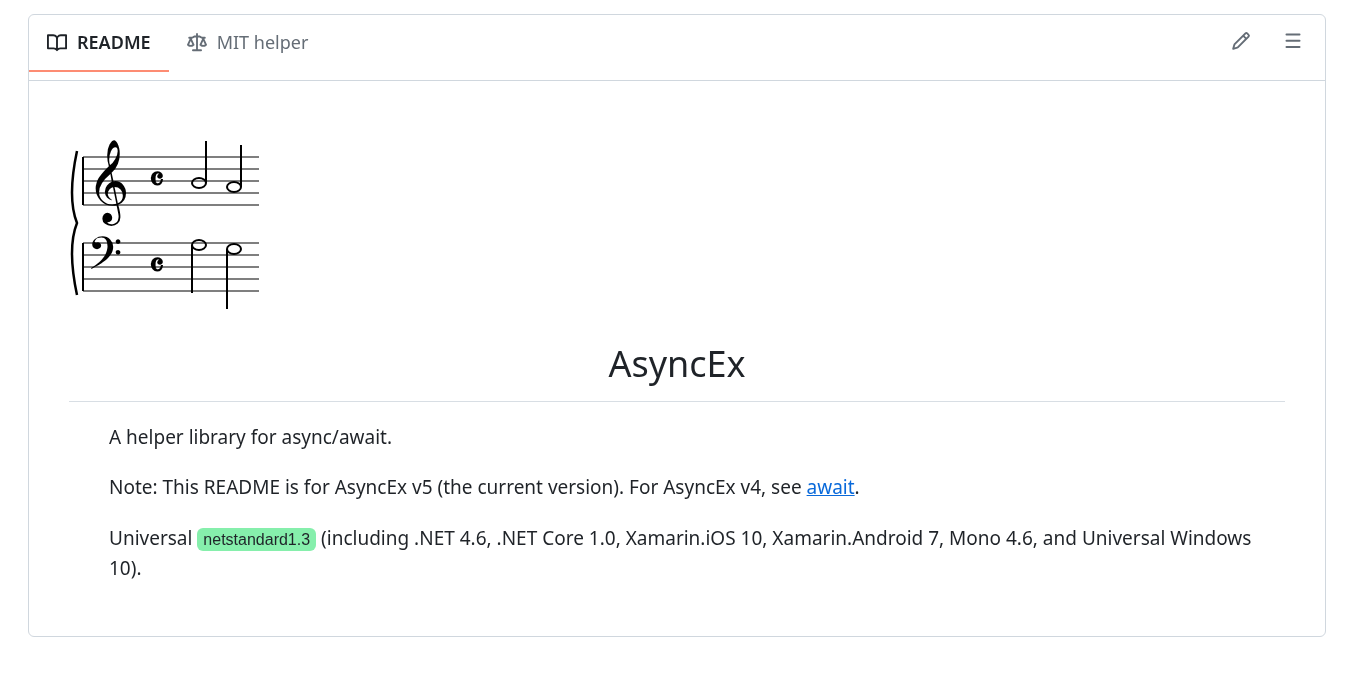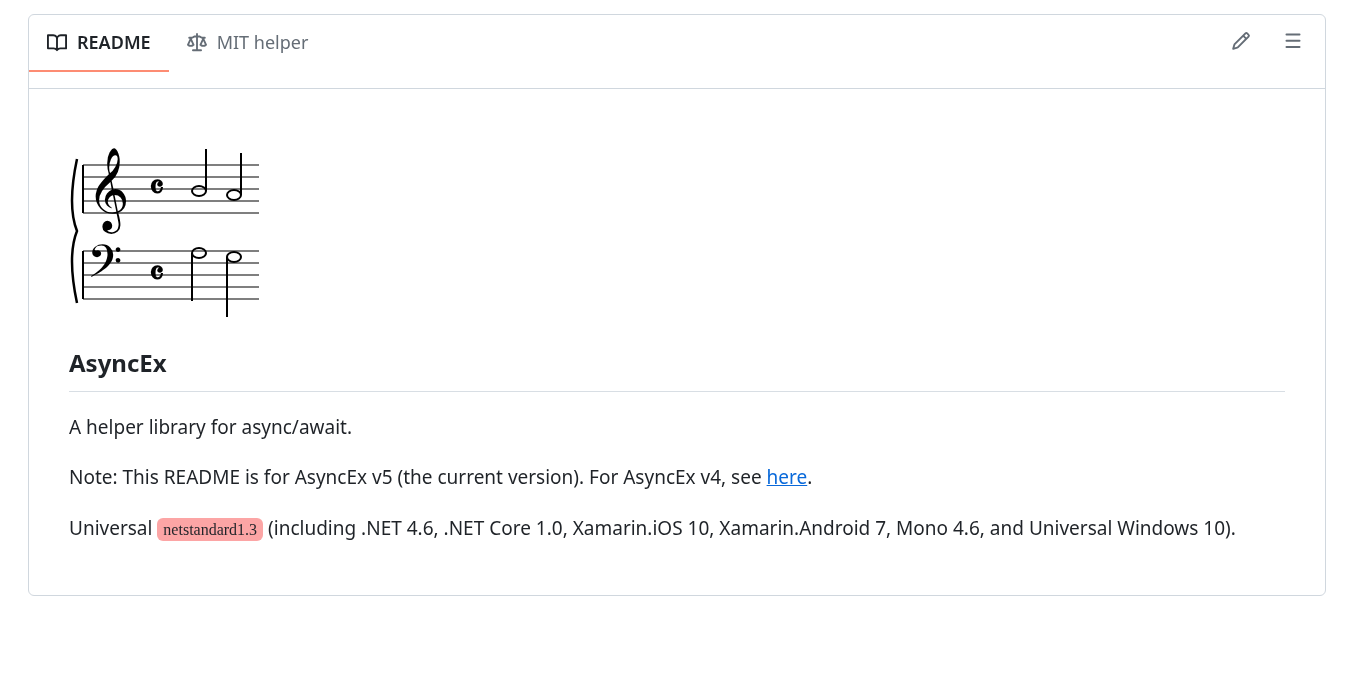--- a/index.html
+++ b/index.html
@@ -18,21 +18,21 @@
       border: 1px solid #d0d7de;
       border-radius: 6px;
       margin: 14px 28px;
       background: #ffffff;
     }
     .tab-header {
       display: flex;
       align-items: center;
       justify-content: space-between;
       border-bottom: 1px solid #d0d7de;
-      padding: 0 16px 16px 0;
+      padding: 0 16px 8px 0;
     }
     .tabs {
       display: flex;
       align-items: center;
     }
     .tab-item {
       display: flex;
       align-items: center;
       padding: 14px 18px;
       font-size: 18px;
@@ -58,41 +58,43 @@
       color: #656d76;
       padding: 6px;
     }
     .content {
       padding: 32px 40px;
     }
     .logo-image {
       margin-bottom: 24px;
     }
     .heading-title {
-      font-size: 24px;
-      font-weight: 700;
+      font-size: 36px;
+      font-weight: 400;
       padding-bottom: 10px;
       border-bottom: 1px solid #d8dee4;
       margin-bottom: 20px;
       margin-top: 24px;
+      text-align: center;
     }
     .paragraph {
       font-size: 19px;
       margin-bottom: 20px;
       line-height: 1.6;
       color: #1f2328;
+      margin-left: 40px;
     }
     .inline-link {
       color: #0969da;
       text-decoration: underline;
       cursor: pointer;
     }
     .inline-code {
-      font-family: Liberation Serif, serif;
-      background: #fca5a5;
+      font-family: Liberation Sans, sans-serif;
+      background: #86efac;
       padding: 3px 6px;
       border-radius: 6px;
       font-size: 16px;
     }
     
     .music-svg {
       display: block;
     }
   </style>
 </head>
@@ -168,20 +170,20 @@
         <ellipse cx="165" cy="136" rx="7" ry="5" fill="none" stroke="#000" stroke-width="2"></ellipse>
         <line x1="158" y1="136" x2="158" y2="196" stroke="#000" stroke-width="2"></line>
       </svg>
     </div>
 
     <h1 class="heading-title">AsyncEx</h1>
 
     <p class="paragraph">A helper library for async/await.</p>
 
     <p class="paragraph">
-      <span>Note: This README is for AsyncEx v5 (the current version). For AsyncEx v4, see </span><a class="inline-link">here</a><span>.</span>
+      <span>Note: This README is for AsyncEx v5 (the current version). For AsyncEx v4, see </span><a class="inline-link">await</a><span>.</span>
     </p>
 
     <p class="paragraph">
       <span>Universal </span><code class="inline-code">netstandard1.3</code><span> (including .NET 4.6, .NET Core 1.0, Xamarin.iOS 10, Xamarin.Android 7, Mono 4.6, and Universal Windows 10).</span>
     </p>
   </div>
 </div>
 
 </body></html>

